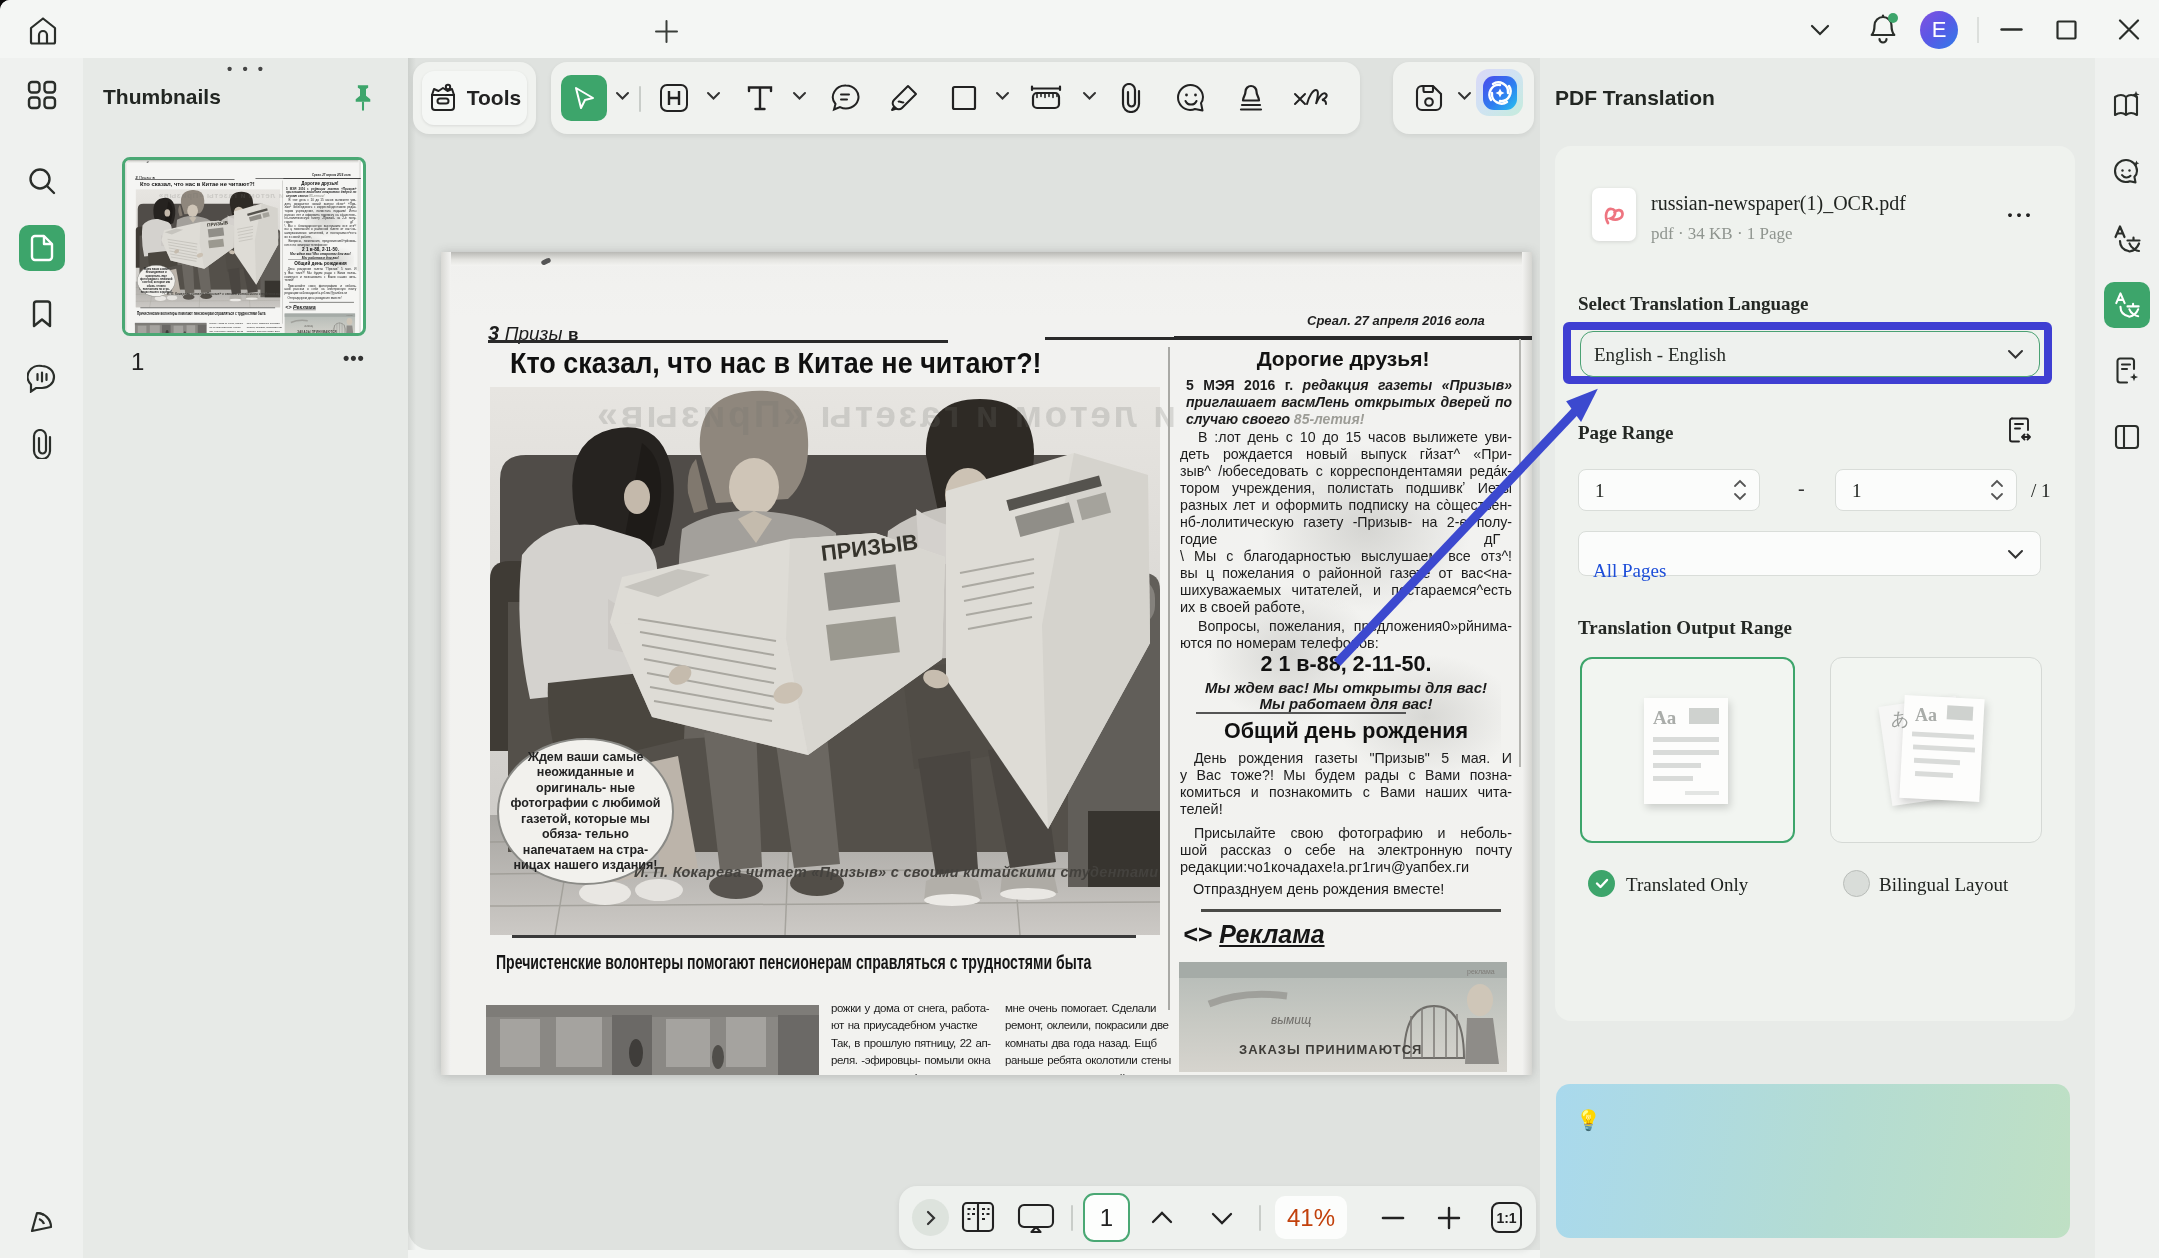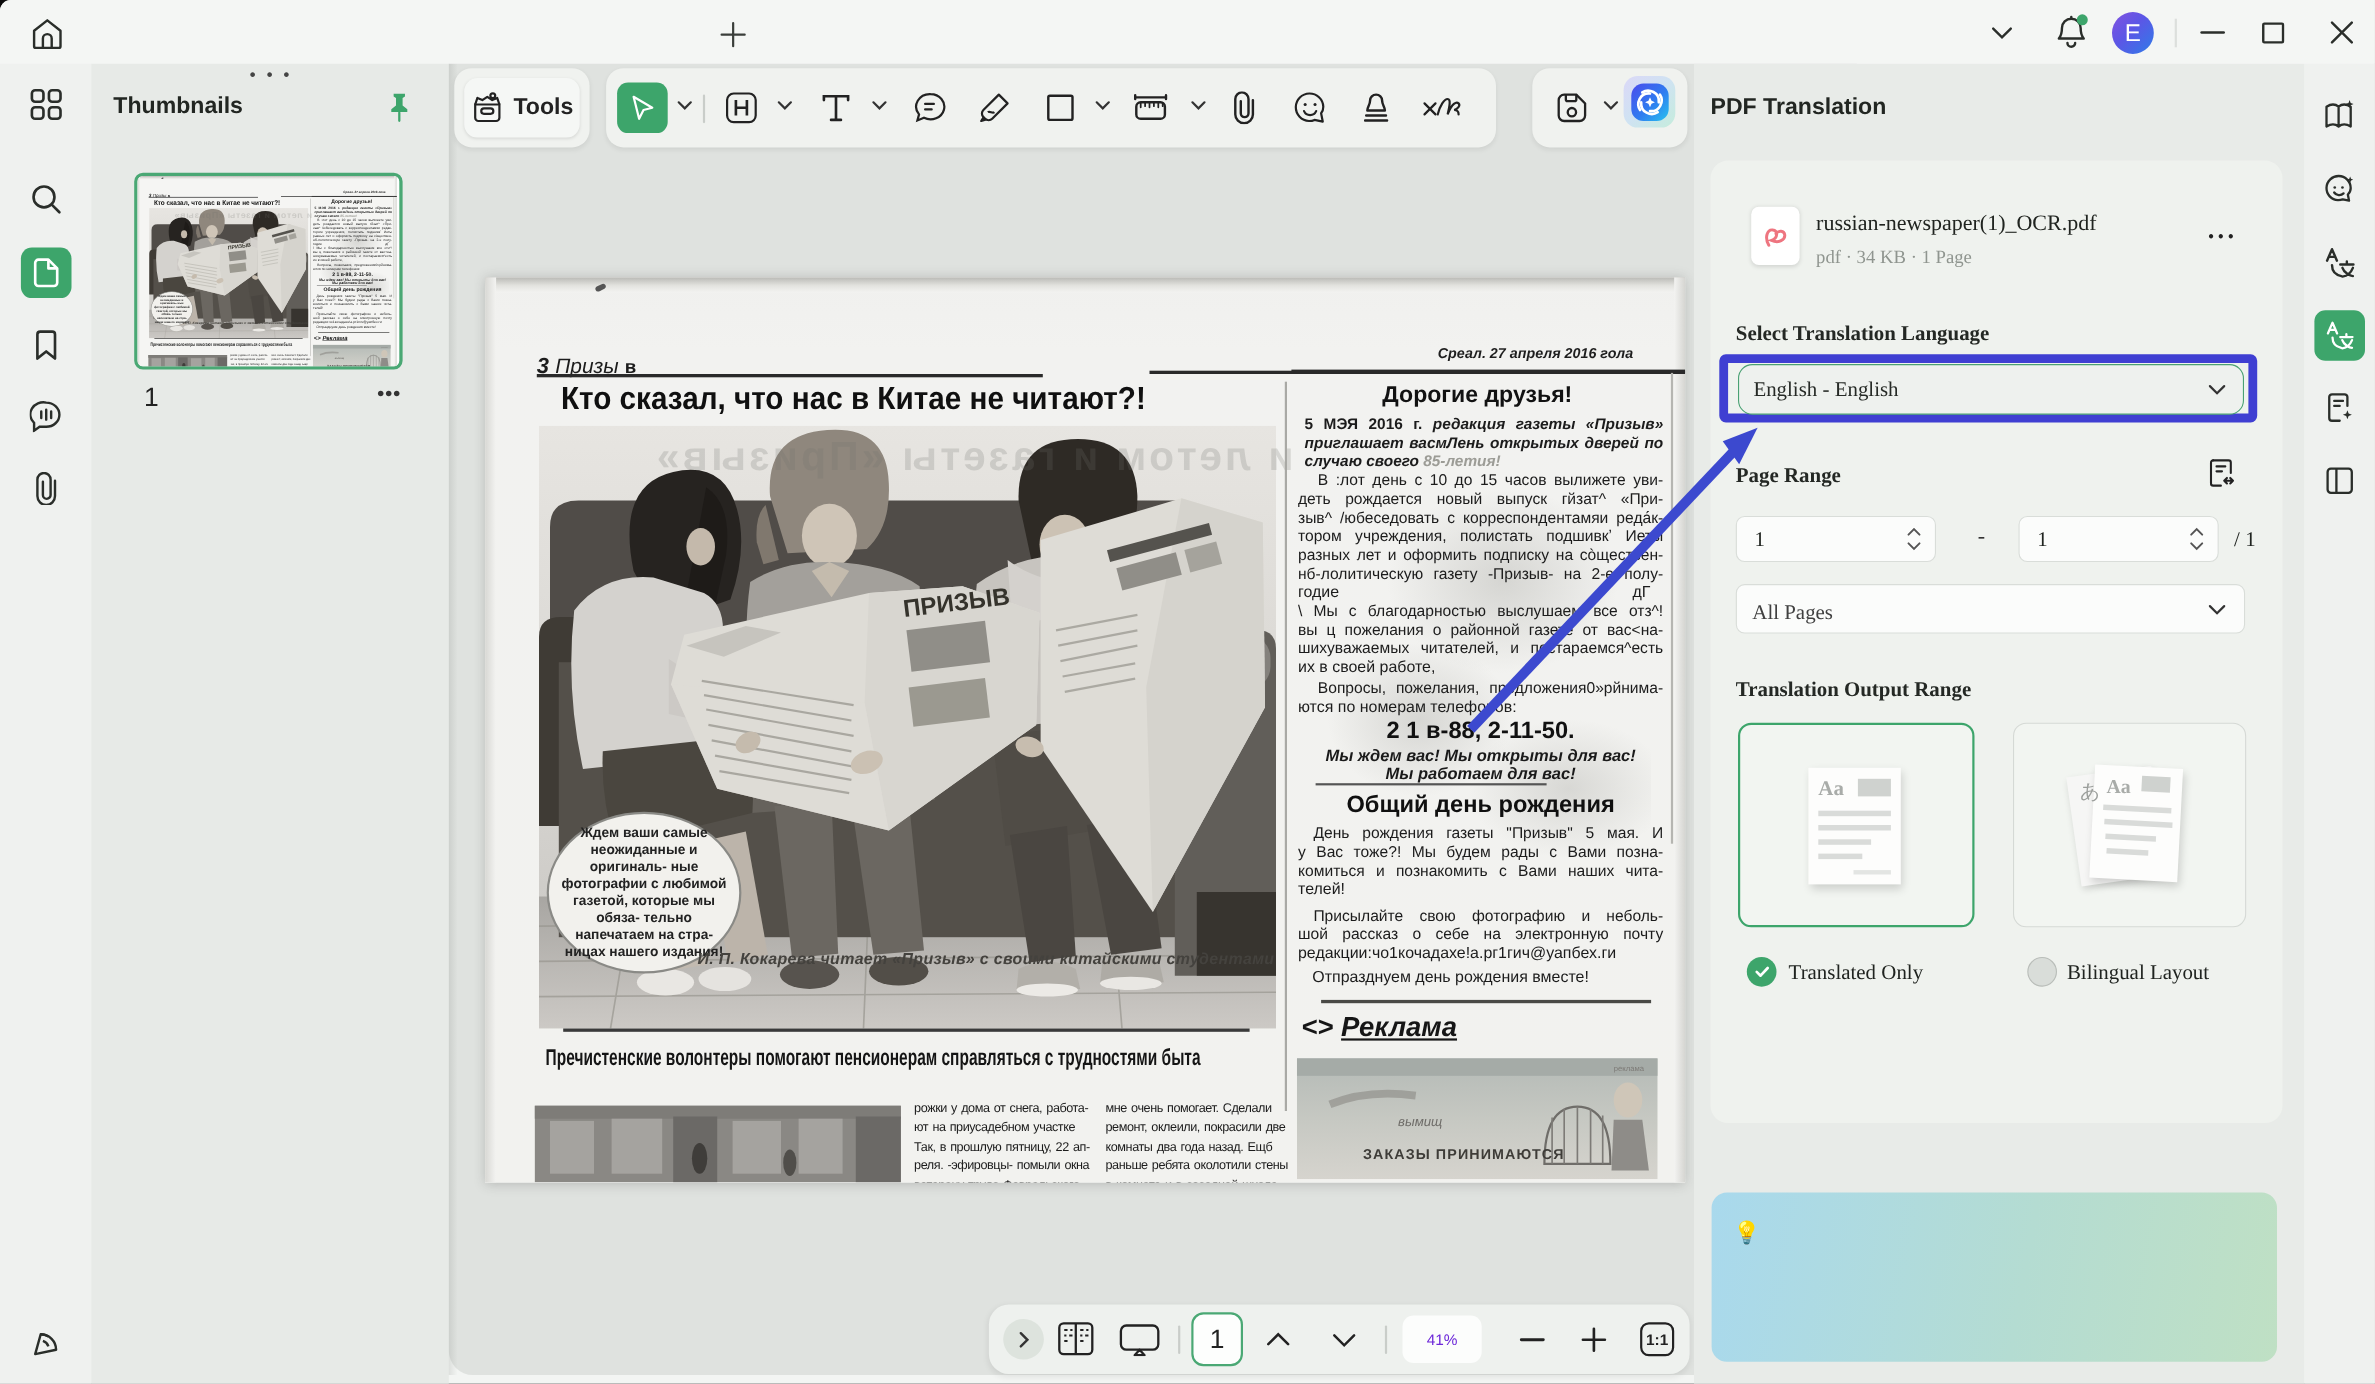--- a/index.html
+++ b/index.html
@@ -729,21 +729,21 @@
         </svg>
     <div class="tsep" style="left:172px;top:19px;"></div>
     <div style="position:absolute;left:184px;top:7px;width:47px;height:49px;background:#fdfefd;border:2px solid #4aa874;border-radius:11px;display:flex;align-items:center;justify-content:center;font-size:24px;color:#222;">1</div>
     <svg class="abs" style="left:252px;top:24px" width="22" height="14" viewBox="0 0 22 14" fill="none" stroke="#222" stroke-width="2.3" stroke-linecap="round">
           <path d="M2 12 L11 3 L20 12"></path>
         </svg>
     <svg class="abs" style="left:312px;top:26px" width="22" height="14" viewBox="0 0 22 14" fill="none" stroke="#222" stroke-width="2.3" stroke-linecap="round">
           <path d="M2 2 L11 11 L20 2"></path>
         </svg>
     <div class="tsep" style="left:360px;top:19px;"></div>
-    <div style="position:absolute;left:376px;top:10px;width:72px;height:43px;background:#fcfdfc;border-radius:10px;display:flex;align-items:center;justify-content:center;font-size:14px;color:#6d28d9;">41%</div>
+    <div style="position:absolute;left:376px;top:10px;width:72px;height:43px;background:#fcfdfc;border-radius:10px;display:flex;align-items:center;justify-content:center;font-size:24px;color:#c2410c;">41%</div>
     <svg class="abs" style="left:482px;top:30px" width="24" height="4" viewBox="0 0 24 4" stroke="#222" stroke-width="2.6" stroke-linecap="round">
           <path d="M2 2 H22"></path>
         </svg>
     <svg class="abs" style="left:538px;top:20px" width="24" height="24" viewBox="0 0 24 24" stroke="#222" stroke-width="2.4" stroke-linecap="round">
           <path d="M12 2 V22 M2 12 H22"></path>
         </svg>
     <div style="position:absolute;left:592px;top:16px;width:31px;height:31px;border:2.2px solid #222;border-radius:8px;display:flex;align-items:center;justify-content:center;font-size:14px;font-weight:bold;color:#222;">1:1</div>
   </div>
 </div>
 
@@ -785,21 +785,21 @@
         </svg>
     <div class="abs" style="left:243px;top:331px;font-size:20px;color:#333;">-</div>
     <div class="whitebox" style="left:280px;top:323px;width:182px;height:42px;"></div>
     <div class="abs" style="left:297px;top:334px;font-size:19px;color:#202420;">1</div>
     <svg class="abs" style="left:435px;top:332px" width="14" height="24" viewBox="0 0 14 24" fill="none" stroke="#555" stroke-width="1.8" stroke-linecap="round">
           <path d="M2 8 L7 3 L12 8 M2 16 L7 21 L12 16"></path>
         </svg>
     <div class="abs" style="left:476px;top:334px;font-size:19px;color:#202420;">/ 1</div>
 
     <div class="whitebox" style="left:23px;top:385px;width:463px;height:45px;"></div>
-    <div class="abs" style="left:38px;top:401px;font-size:19px;color:#404040;">All Pages</div>
+    <div class="abs" style="left:38px;top:414px;font-size:19px;color:#1d4ed8;">All Pages</div>
     <svg class="abs" style="left:452px;top:403px" width="17" height="11" viewBox="0 0 17 11" fill="none" stroke="#333" stroke-width="2" stroke-linecap="round">
           <path d="M2 2 L8.5 8.5 L15 2"></path>
         </svg>
 
     <div class="rbold" style="left:23px;top:471px;">Translation Output Range</div>
     <div class="abs" style="left:25px;top:511px;width:215px;height:186px;border:2px solid #3da56b;border-radius:12px;background:#f2f5f1;"></div>
     <div class="abs" style="left:275px;top:511px;width:212px;height:186px;border:1.5px solid #d5d9d5;border-radius:12px;background:#f2f5f1;"></div>
 
     <div class="abs" style="left:89px;top:552px;width:84px;height:106px;background:#fdfdfc;box-shadow:2px 4px 8px rgba(0,0,0,0.16);"></div>
     <div class="abs" style="left:98px;top:561px;font-size:19px;color:#a9aca9;font-weight:bold;">Aa</div>

